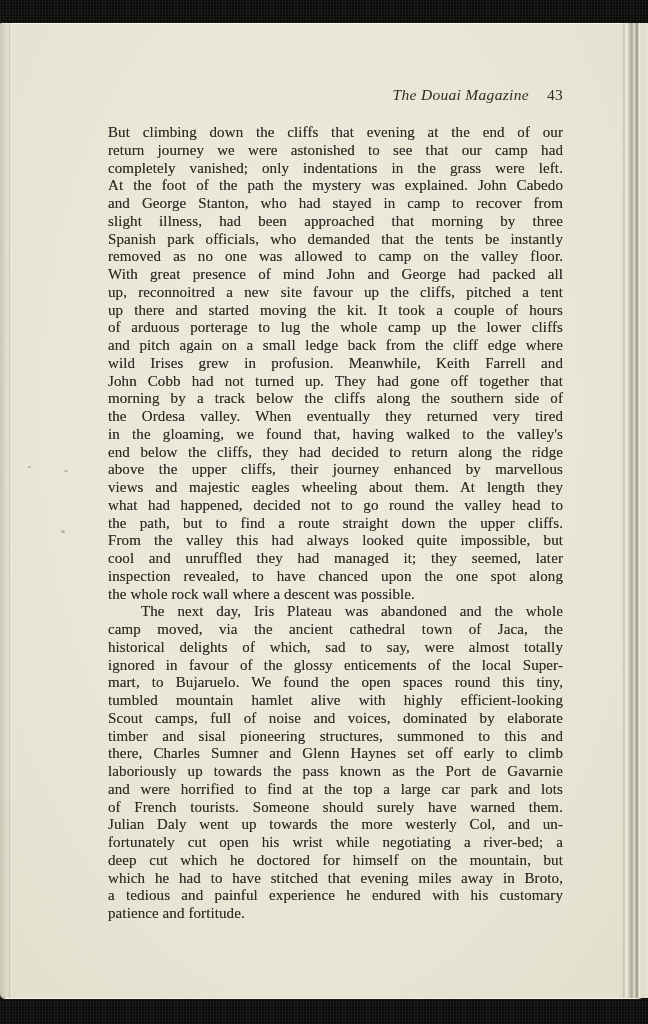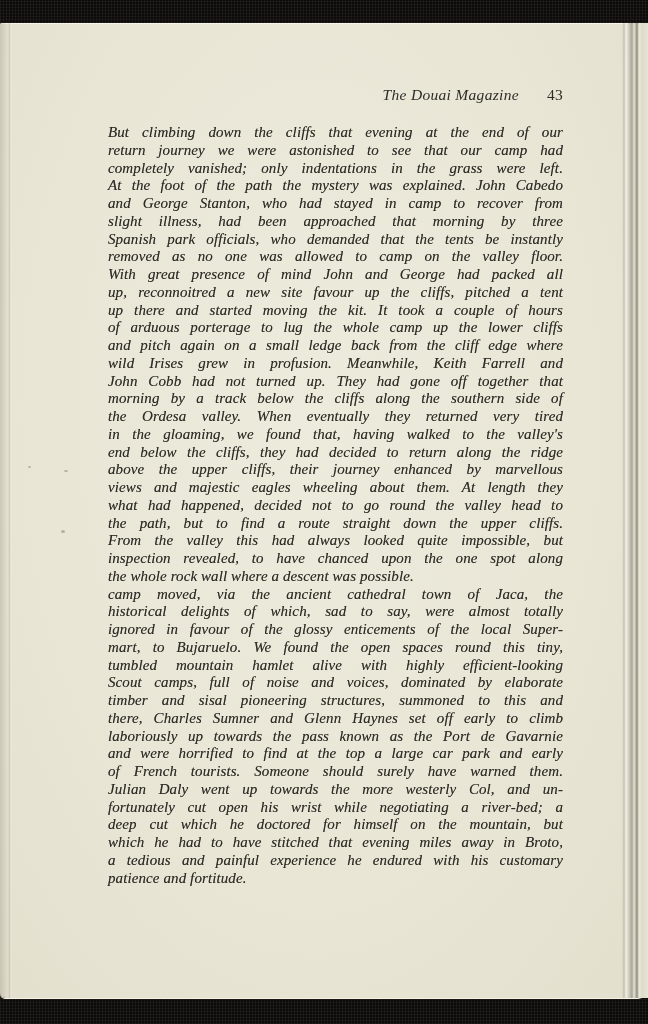--- a/index.html
+++ b/index.html
@@ -84,37 +84,36 @@
     top: 63px;
     left: 108px;
     width: 455px;
     text-align: right;
     font-size: 15.5px;
     color: var(--ink, #2e2c27);
     letter-spacing: 0.3px;
     white-space: nowrap;
   }
   .running-head .mag-title { font-style: italic; text-align: right; }
-  .running-head .folio { font-style: normal; margin-left: 28px; }
+  .running-head .folio { font-style: normal; margin-left: 18px; }
   .page-body {
     position: absolute;
     top: 101px;
     left: 108px;
     width: 455px;
     font-size: 15px;
     line-height: 17.75px;
     color: var(--ink, #2e2c27);
     letter-spacing: 0.1px;
     text-shadow: 0 0 0.4px rgba(46,44,39,0.55);
   }
   .tline {
     text-align: justify;
     text-align-last: justify;
     white-space: normal;
-    font-style: italic;
   }
   .tline.para-end { text-align-last: left; }
   .tline.first-indent { text-indent: 33px; }
 </style>
 </head>
 <body>
 
 <div class="scene">
   <div class="cover-top"></div>
   <div class="cover-bottom"></div>
@@ -150,32 +149,34 @@
         <div class="tline">John Cobb had not turned up. They had gone off together that</div>
         <div class="tline">morning by a track below the cliffs along the southern side of</div>
         <div class="tline">the Ordesa valley. When eventually they returned very tired</div>
         <div class="tline">in the gloaming, we found that, having walked to the valley's</div>
         <div class="tline">end below the cliffs, they had decided to return along the ridge</div>
         <div class="tline">above the upper cliffs, their journey enhanced by marvellous</div>
         <div class="tline">views and majestic eagles wheeling about them. At length they</div>
         <div class="tline">what had happened, decided not to go round the valley head to</div>
         <div class="tline">the path, but to find a route straight down the upper cliffs.</div>
         <div class="tline">From the valley this had always looked quite impossible, but</div>
+        <div class="tline">cool and unruffled they had managed it; they seemed, later</div>
         <div class="tline">inspection revealed, to have chanced upon the one spot along</div>
         <div class="tline para-end">the whole rock wall where a descent was possible.</div>
+        <div class="tline first-indent">The next day, Iris Plateau was abandoned and the whole</div>
         <div class="tline">camp moved, via the ancient cathedral town of Jaca, the</div>
         <div class="tline">historical delights of which, sad to say, were almost totally</div>
         <div class="tline">ignored in favour of the glossy enticements of the local Super-</div>
         <div class="tline">mart, to Bujaruelo. We found the open spaces round this tiny,</div>
         <div class="tline">tumbled mountain hamlet alive with highly efficient-looking</div>
         <div class="tline">Scout camps, full of noise and voices, dominated by elaborate</div>
         <div class="tline">timber and sisal pioneering structures, summoned to this and</div>
         <div class="tline">there, Charles Sumner and Glenn Haynes set off early to climb</div>
         <div class="tline">laboriously up towards the pass known as the Port de Gavarnie</div>
-        <div class="tline">and were horrified to find at the top a large car park and early</div>
+        <div class="tline">and were horrified to find at the top a large car park and lots</div>
         <div class="tline">of French tourists. Someone should surely have warned them.</div>
         <div class="tline">Julian Daly went up towards the more westerly Col, and un-</div>
         <div class="tline">fortunately cut open his wrist while negotiating a river-bed; a</div>
         <div class="tline">deep cut which he doctored for himself on the mountain, but</div>
         <div class="tline">which he had to have stitched that evening miles away in Broto,</div>
         <div class="tline">a tedious and painful experience he endured with his customary</div>
         <div class="tline para-end">patience and fortitude.</div>
       </div>
   </div>
 </div>

